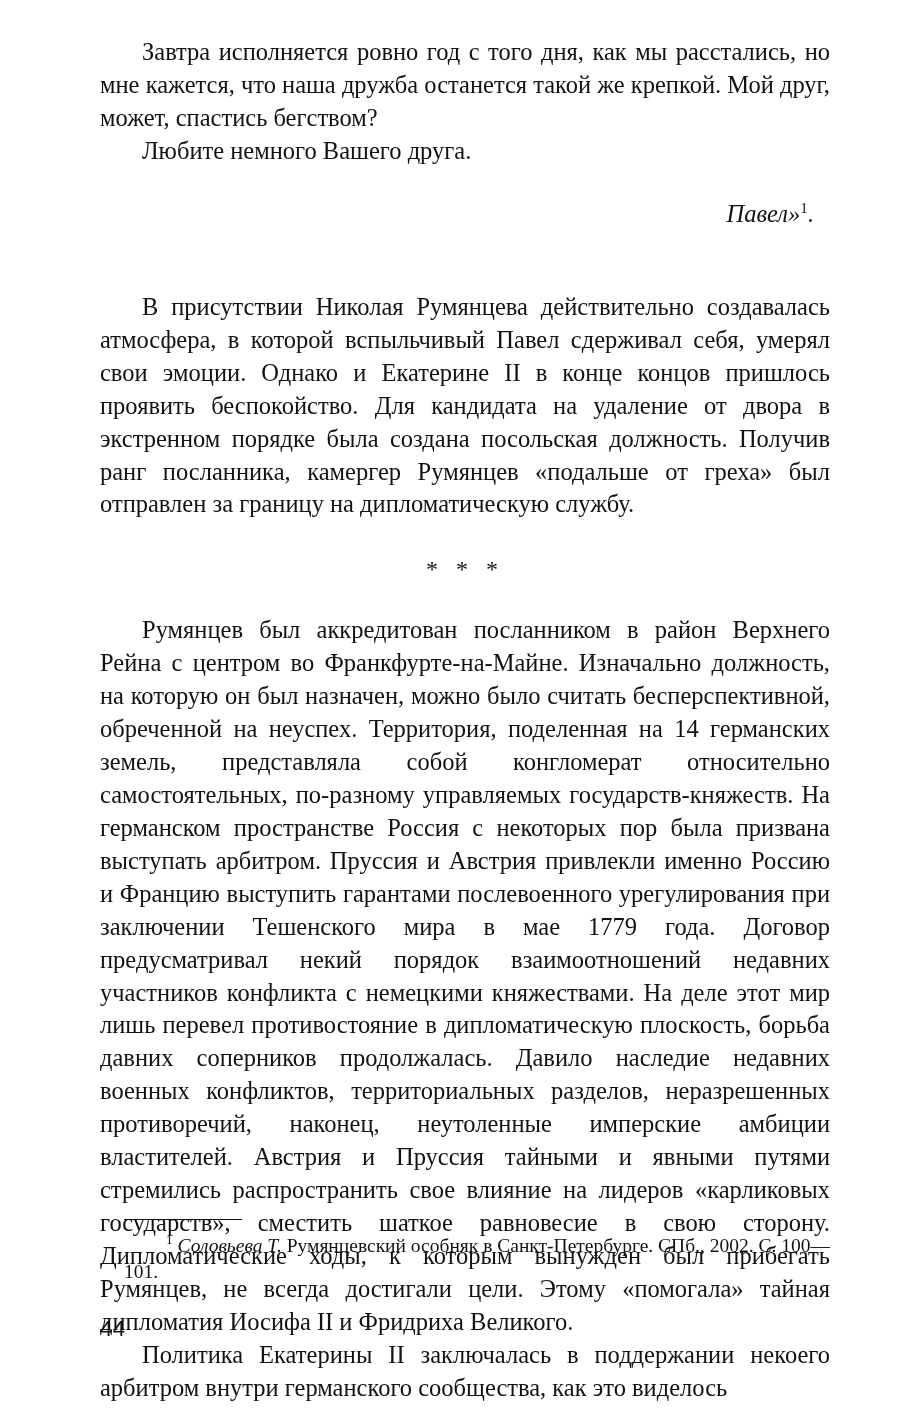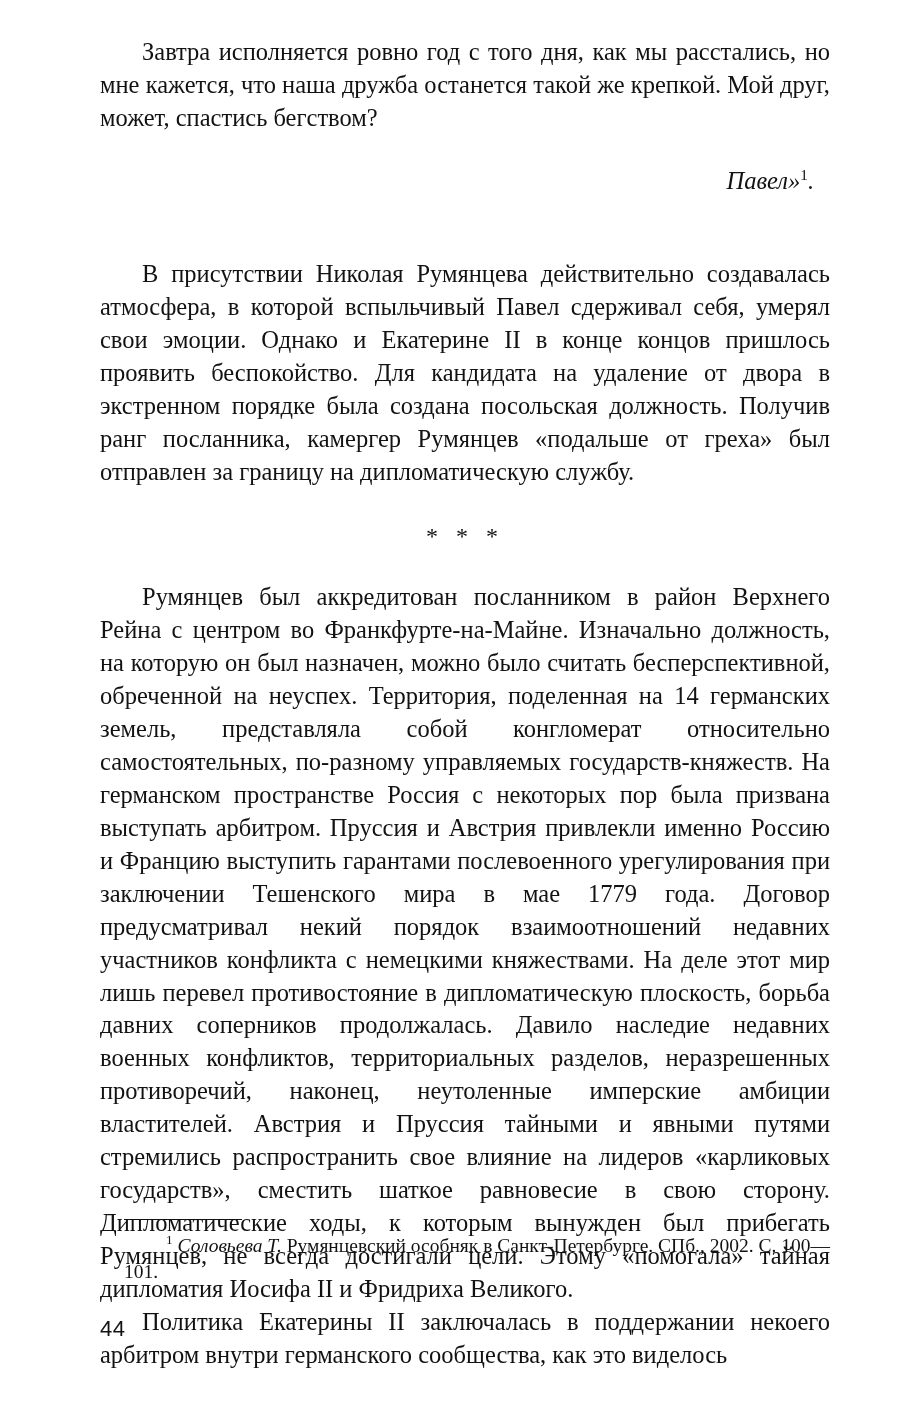--- a/index.html
+++ b/index.html
@@ -94,20 +94,21 @@
   }
 </style>
 </head>
 <body>
 
 <div class="page">
 
   <div class="content">
 
     <p class="indent">Завтра исполняется ровно год с того дня, как мы расстались, но мне кажется, что наша дружба останется такой же крепкой. Мой друг, может, спастись бегством?</p>
+    <p class="indent">Любите немного Вашего друга.</p>
 
     <div class="sig"><span>Павел»</span><sup>1</sup><span>.</span></div>
 
     <div class="gap-lg"></div>
 
     <p class="indent">В присутствии Николая Румянцева действительно создавалась атмосфера, в которой вспыльчивый Павел сдерживал себя, умерял свои эмоции. Однако и Екатерине II в конце концов пришлось проявить беспокойство. Для кандидата на удаление от двора в экстренном порядке была создана посольская должность. Получив ранг посланника, камергер Румянцев «подальше от греха» был отправлен за границу на дипломатическую службу.</p>
 
     <div class="stars">* * *</div>
 
     <p class="indent">Румянцев был аккредитован посланником в район Верхнего Рейна с центром во Франкфурте-на-Майне. Изначально должность, на которую он был назначен, можно было считать бесперспективной, обреченной на неуспех. Территория, поделенная на 14 германских земель, представляла собой конгломерат относительно самостоятельных, по-разному управляемых государств-княжеств. На германском пространстве Россия с некоторых пор была призвана выступать арбитром. Пруссия и Австрия привлекли именно Россию и Францию выступить гарантами послевоенного урегулирования при заключении Тешенского мира в мае 1779 года. Договор предусматривал некий порядок взаимоотношений недавних участников конфликта с немецкими княжествами. На деле этот мир лишь перевел противостояние в дипломатическую плоскость, борьба давних соперников продолжалась. Давило наследие недавних военных конфликтов, территориальных разделов, неразрешенных противоречий, наконец, неутоленные имперские амбиции властителей. Австрия и Пруссия тайными и явными путями стремились распространить свое влияние на лидеров «карликовых государств», сместить шаткое равновесие в свою сторону. Дипломатические ходы, к которым вынужден был прибегать Румянцев, не всегда достигали цели. Этому «помогала» тайная дипломатия Иосифа II и Фридриха Великого.</p>

